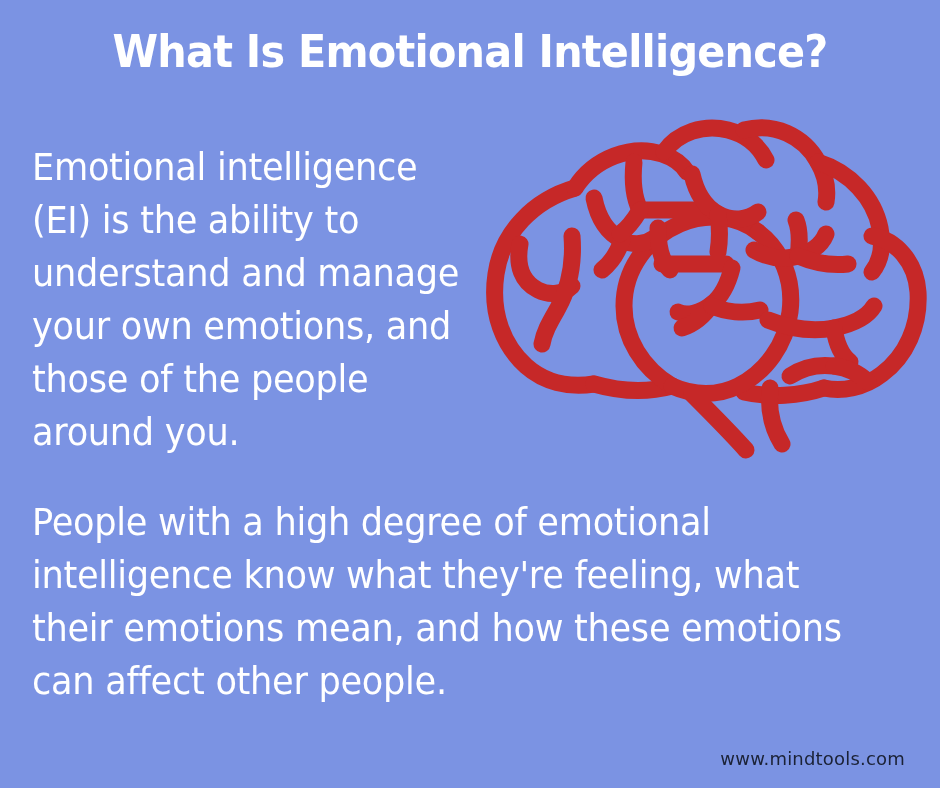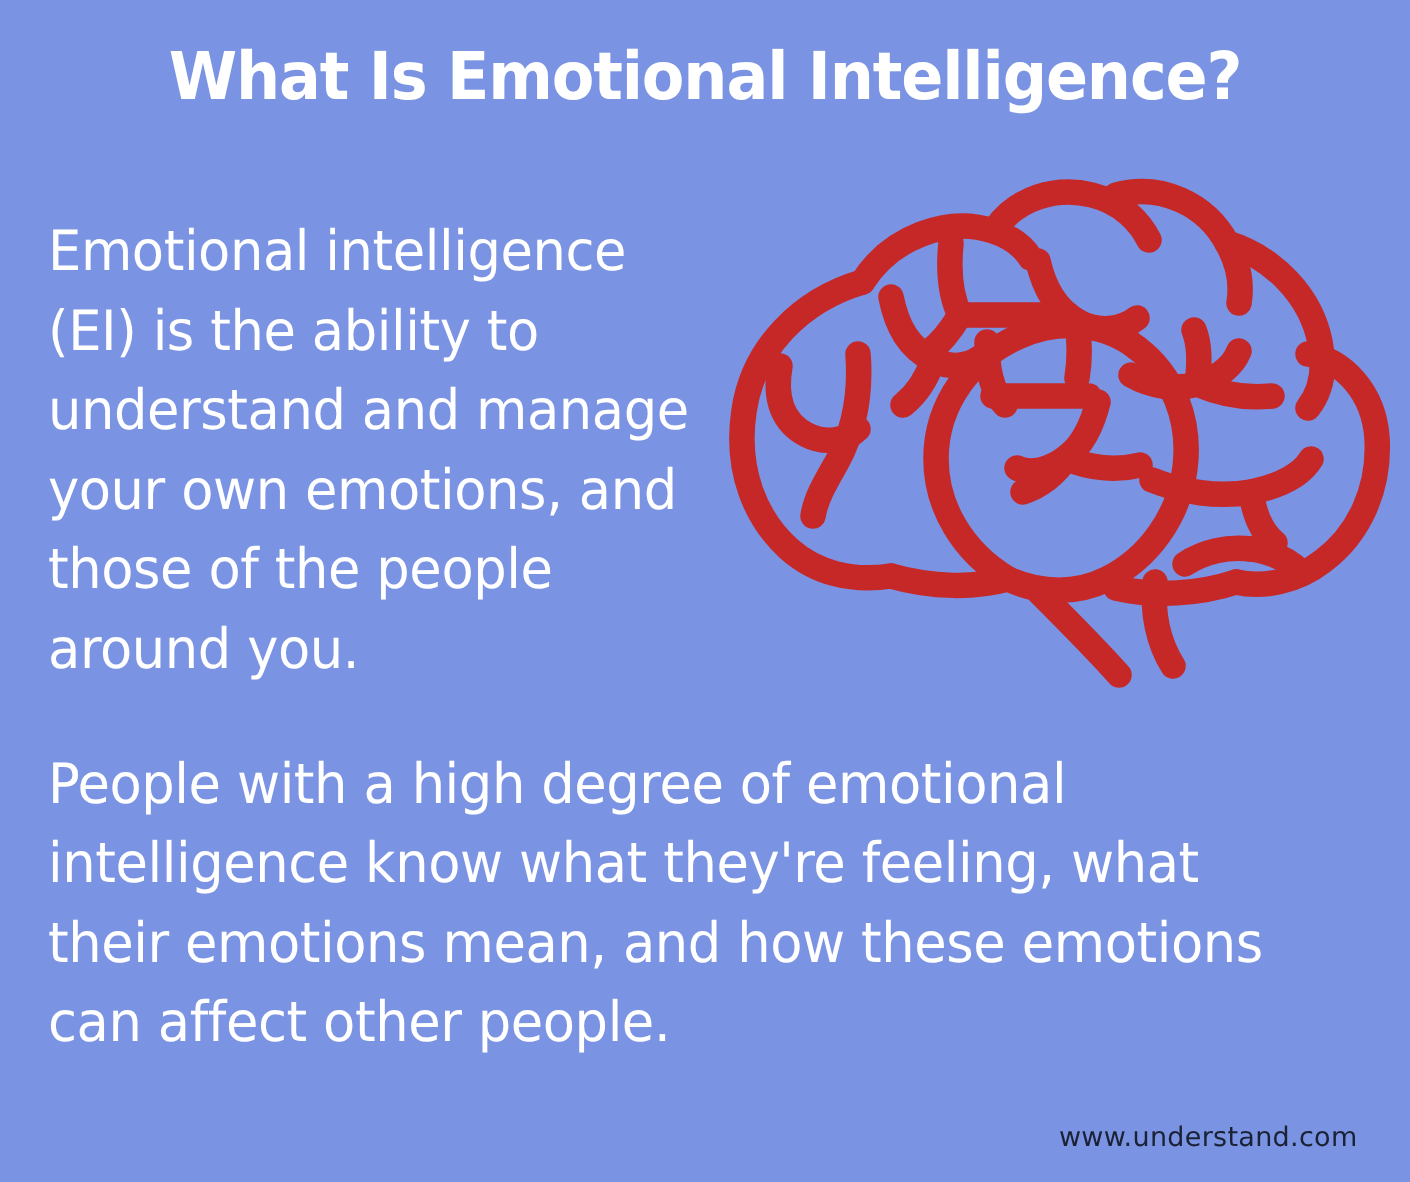--- a/index.html
+++ b/index.html
@@ -146,15 +146,15 @@
 
         <path d="M288 272 C 286 292, 290 312, 300 328"></path>
       </g>
     </svg>
   </div>
 
   <div class="para" id="para-1">Emotional intelligence (EI) is the ability to understand and manage your own emotions, and those of the people around you.</div>
 
   <div class="para" id="para-2">People with a high degree of emotional intelligence know what they're feeling, what their emotions mean, and how these emotions can affect other people.</div>
 
-  <div id="footer-url">www.understand.com</div>
+  <div id="footer-url">www.mindtools.com</div>
 
 </div>
 
 </body></html>

